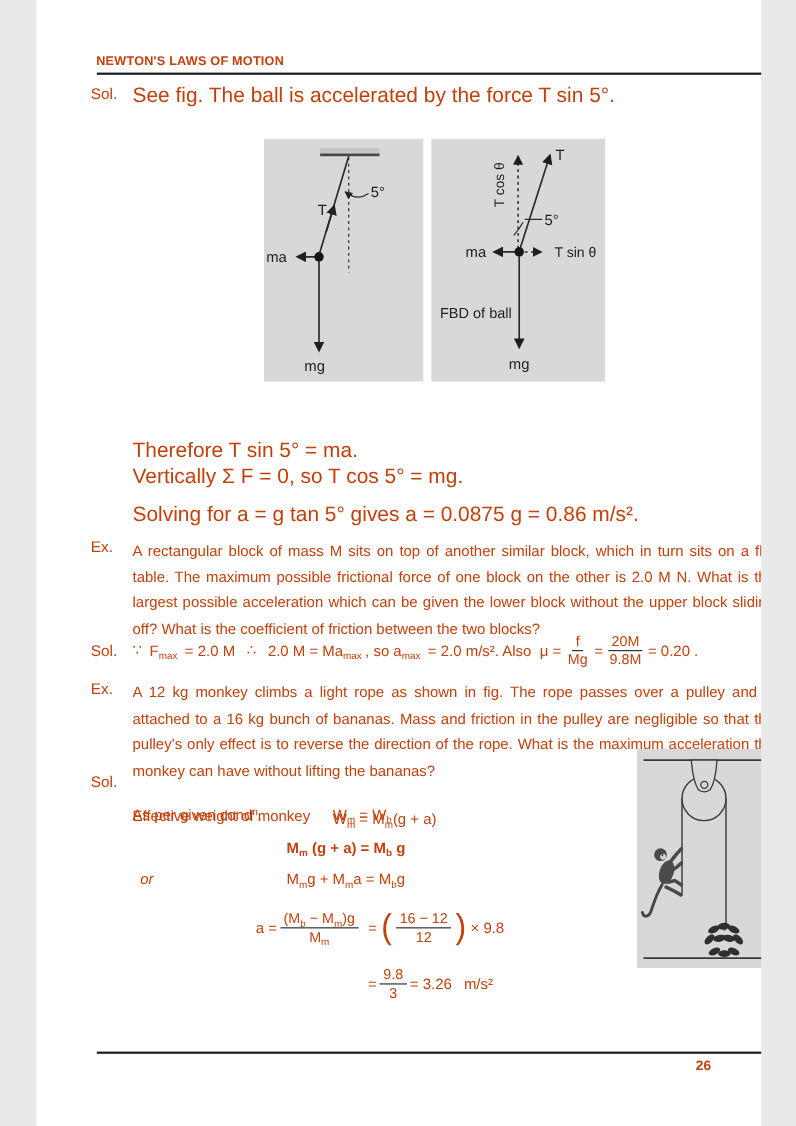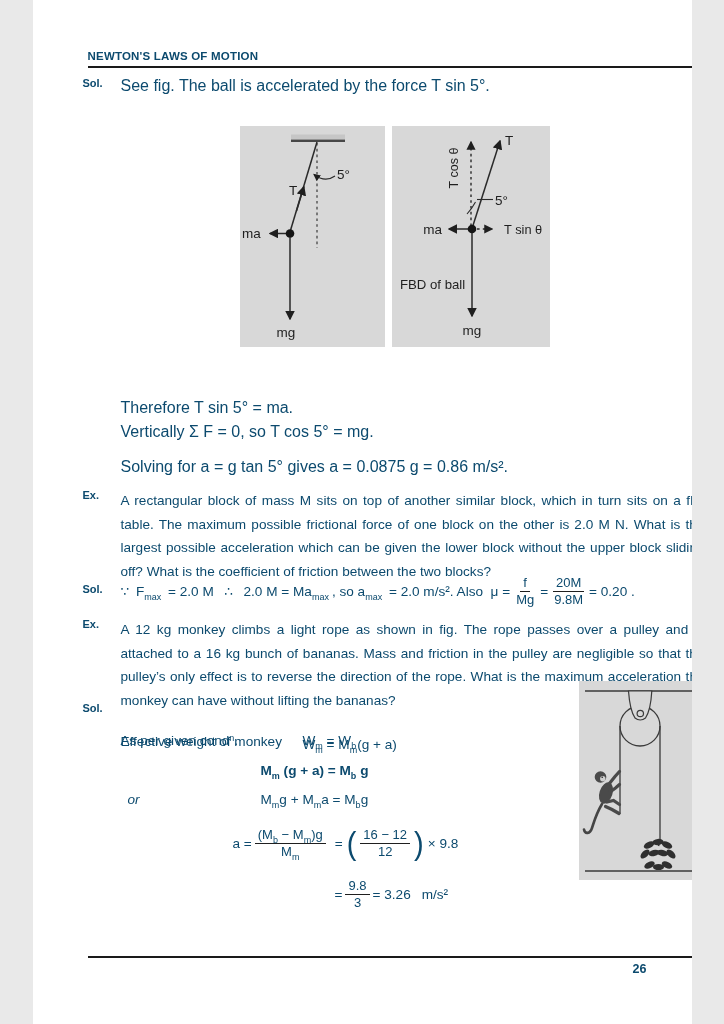--- a/index.html
+++ b/index.html
@@ -1,22 +1,22 @@
 <!DOCTYPE html>
 <html><head>
 <meta charset="utf-8">
 <style>
   html,body{margin:0;padding:0;background:#e9e9e9;}
   .page{position:relative;width:659px;height:1024px;background:#ffffff;
-        font-family:"Liberation Sans","DejaVu Sans",sans-serif;color:#0c4a6e;
+        font-family:"Liberation Sans","DejaVu Sans",sans-serif;color:#c2410c;
         overflow:hidden;margin:0 auto;}
   .abs{position:absolute;}
-  .lbl{font-weight:bold;font-size:11px;}
+  .lbl{font-weight:normal;font-size:14px;}
   .body-text{font-size:13.6px;line-height:23.6px;}
-  .single{font-size:16px;white-space:pre;}
+  .single{font-size:19px;white-space:pre;}
   .para{text-align:justify;width:584px;}
   .rule{background:#1a1a1a;height:2px;}
   .hdr-title{font-weight:bold;font-size:11.5px;letter-spacing:.2px;}
   .pgnum{font-weight:bold;font-size:12.5px;width:68px;}
   sub.s{font-size:9px;vertical-align:-3.5px;line-height:0;}
   sup.s{font-size:9px;vertical-align:4.5px;line-height:0;}
   .frow{display:flex;align-items:center;gap:3px;font-size:13.6px;white-space:pre;}
   .tk{white-space:pre;}
   .frac{display:inline-flex;flex-direction:column;align-items:center;
         text-align:center;font-size:13px;line-height:1.18;white-space:pre;}

